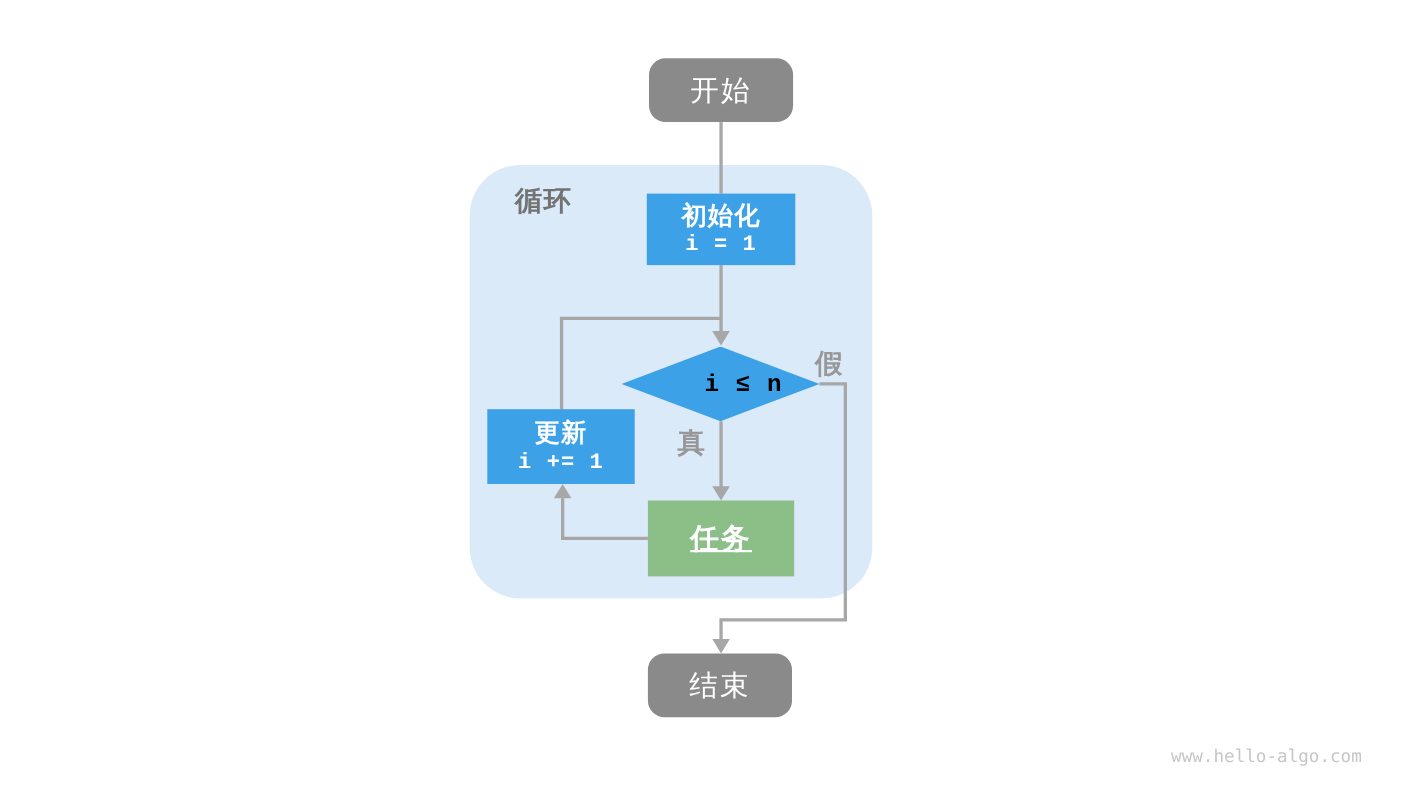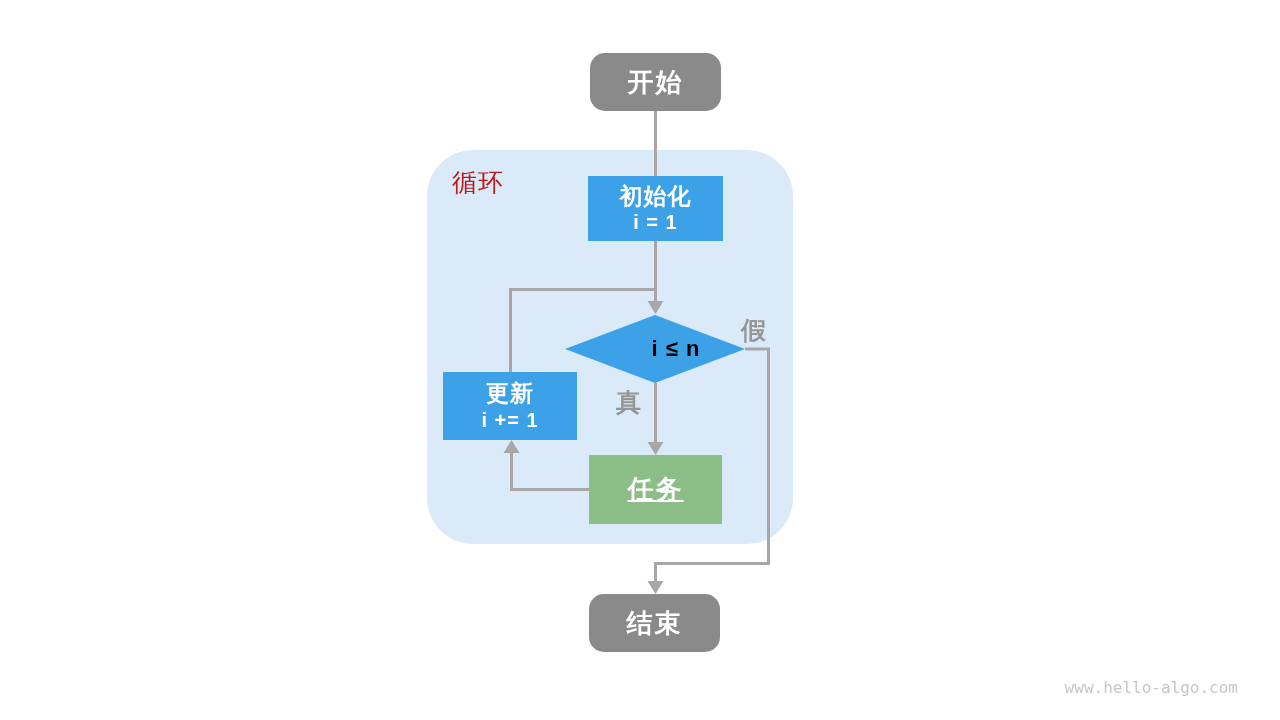--- a/index.html
+++ b/index.html
@@ -13,24 +13,24 @@
   }
   .loop-region {
     position: absolute;
     left: 427px; top: 150px;
     width: 366px; height: 394px;
     background: #daeaf8;
     border-radius: 46px;
   }
   .region-label {
     position: absolute;
-    left: 452px; top: 166px;
+    left: 468px; top: 166px;
     font-size: 25px;
-    font-weight: normal;
-    color: #b91c1c;
+    font-weight: bold;
+    color: #737373;
     letter-spacing: 1px;
   }
   .connectors {
     position: absolute;
     left: 0; top: 0;
     width: 1280px; height: 720px;
   }
   .node {
     position: absolute;
     display: flex;
@@ -38,21 +38,21 @@
     align-items: center;
     justify-content: center;
     color: #ffffff;
     line-height: 1.25;
     text-align: center;
   }
   .terminal {
     background: #8a8a8a;
     border-radius: 15px;
     font-size: 26px;
-    font-weight: 700;
+    font-weight: 400;
     letter-spacing: 2px;
   }
   .process {
     background: #3da1e8;
     font-size: 23px;
     font-weight: 600;
     letter-spacing: 1px;
   }
   .task {
     background: #8cbe88;
@@ -65,21 +65,21 @@
     position: absolute;
     left: 565px; top: 315px;
     width: 180px; height: 68px;
     background: #3da1e8;
     clip-path: polygon(50% 0%, 100% 50%, 50% 100%, 0% 50%);
     display: flex;
     align-items: center;
     justify-content: center;
   }
   .code {
-    font-family: Liberation Sans, sans-serif;
+    font-family: Liberation Mono, monospace;
     font-weight: bold;
     font-size: 20px;
     letter-spacing: 1px;
   }
   .diamond .code { font-size: 22px; margin-left: 42px; }
   .edge-label {
     position: absolute;
     font-size: 25px;
     font-weight: bold;
     color: #979797;

